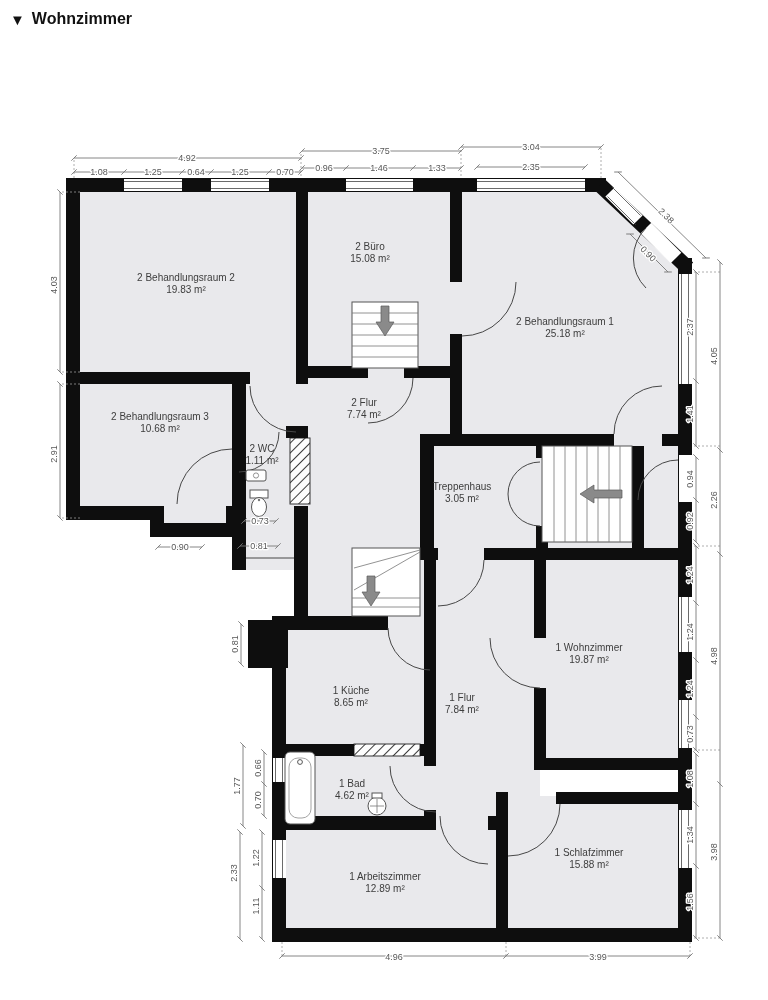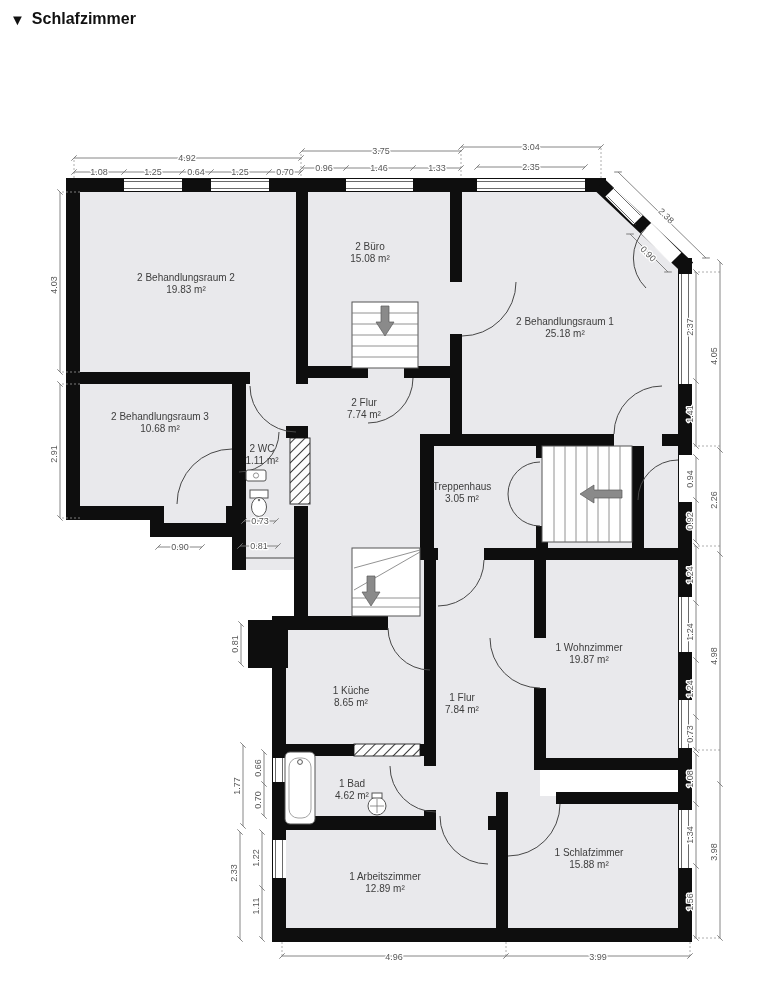--- a/index.html
+++ b/index.html
@@ -23,21 +23,21 @@
   .fx{fill:#fff;stroke:#555;stroke-width:1;}
   .arrow{fill:#8a8a8a;stroke:#5a5a5a;stroke-width:0.7;}
 </style>
 </head>
 <body>
 
 <div class="page">
 
   <div class="hdr">
     <span class="tri">▼</span>
-    <span class="ttl">Schlafzimmer</span>
+    <span class="ttl">Wohnzimmer</span>
   </div>
 
   <svg width="768" height="1000" viewBox="0 0 768 1000">
     <defs>
       <marker id="tk" markerWidth="9" markerHeight="9" refX="4.5" refY="4.5" orient="auto">
         <line x1="1.5" y1="7.5" x2="7.5" y2="1.5" stroke="#787878" stroke-width="1"></line>
       </marker>
       <pattern id="hatch" patternUnits="userSpaceOnUse" width="7" height="7" patternTransform="rotate(45)">
         <rect width="7" height="7" fill="#fdfdfd"></rect>
         <line x1="0" y1="0" x2="0" y2="7" stroke="#3a3a3a" stroke-width="2"></line>

